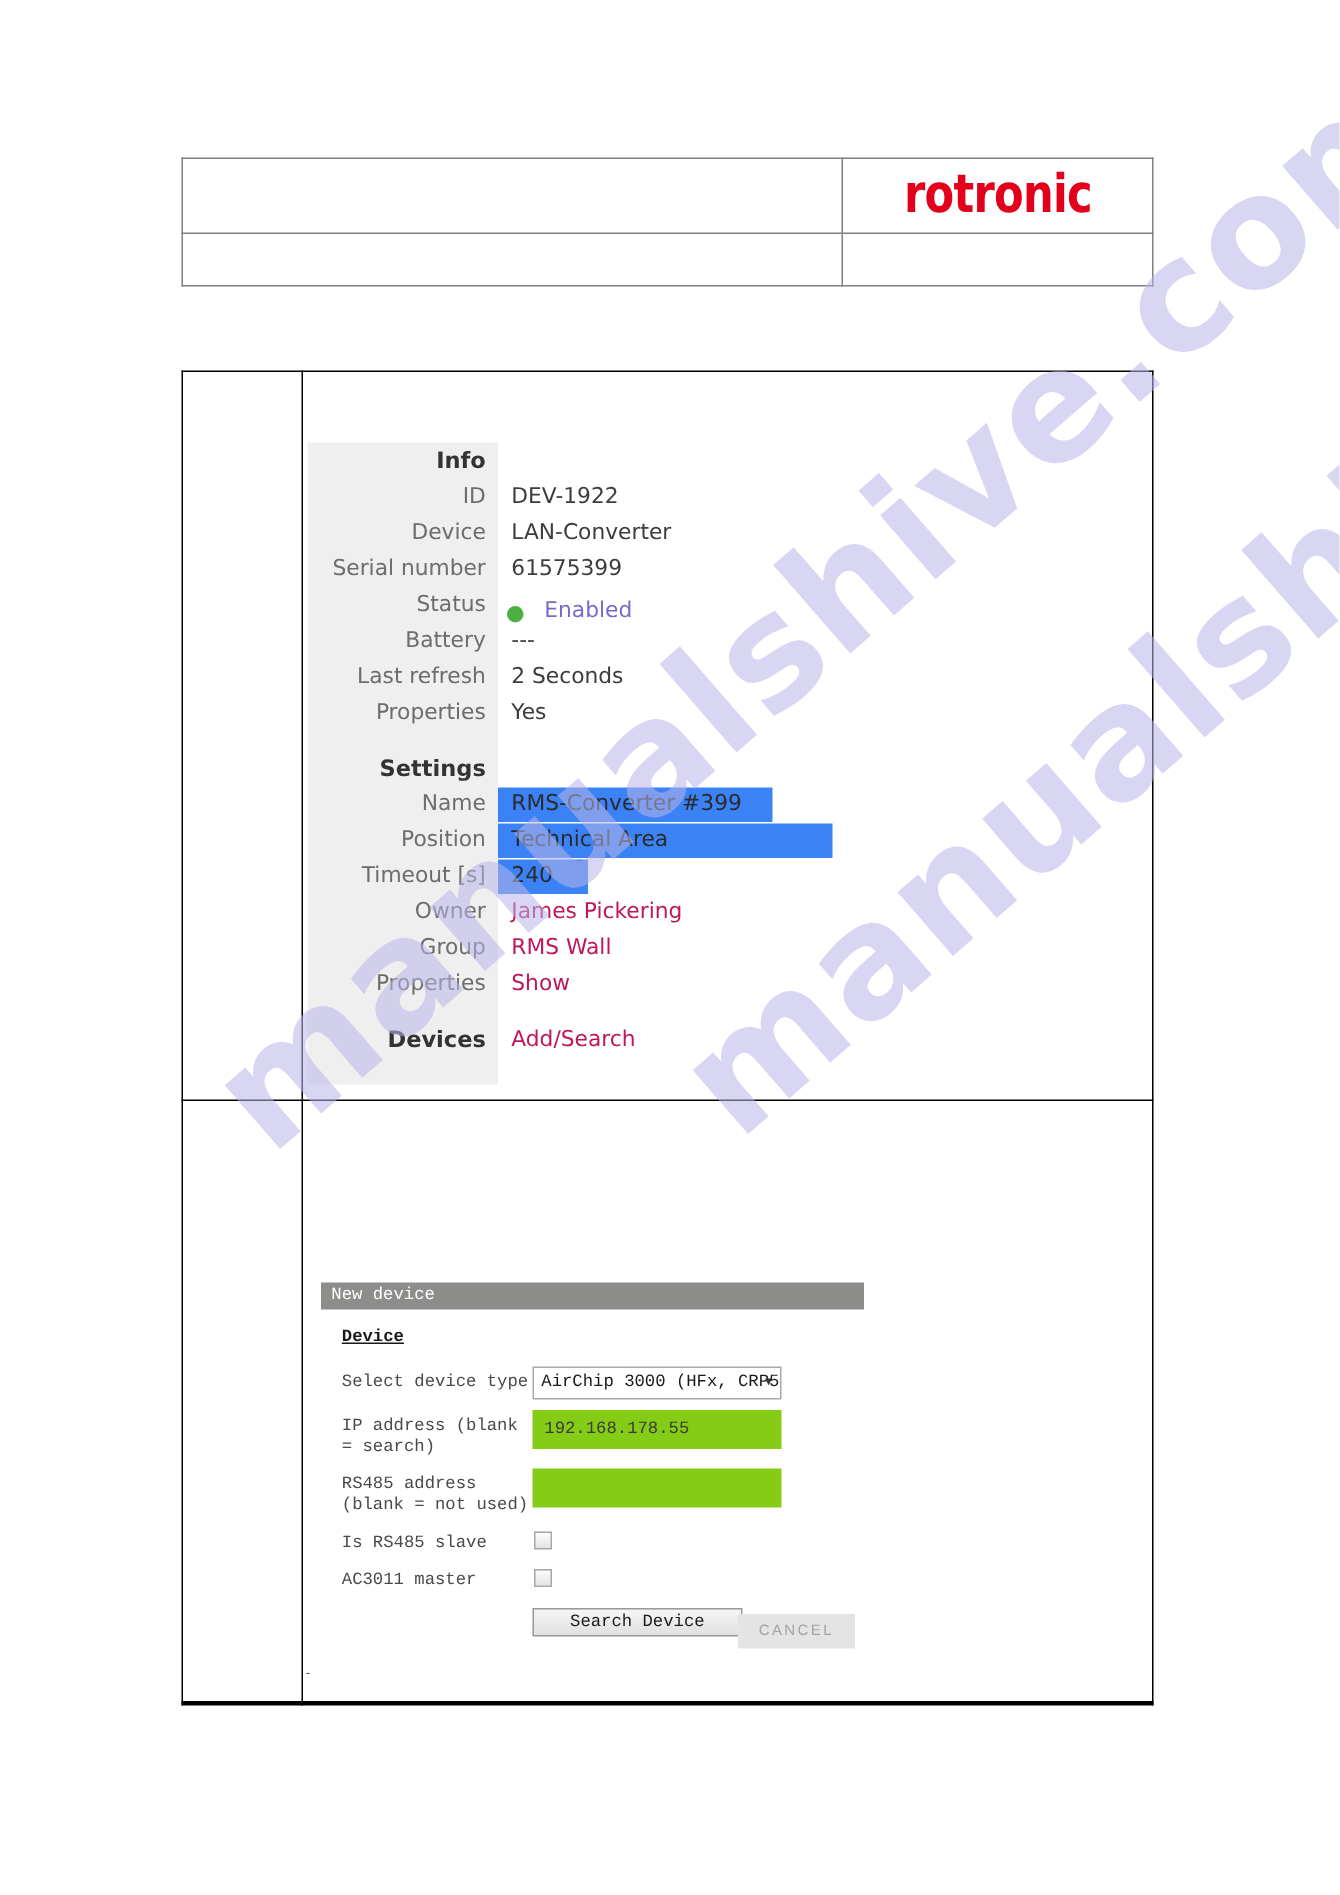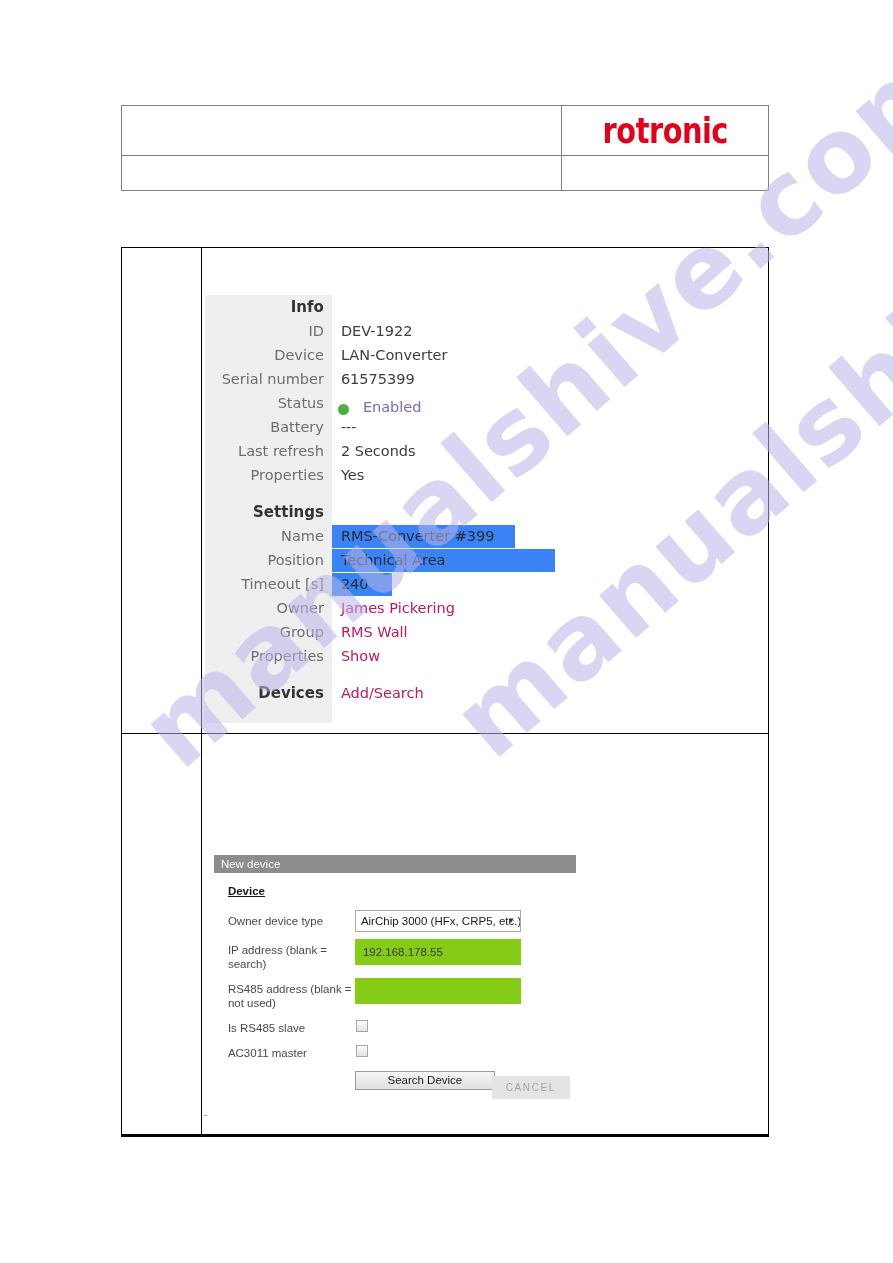--- a/index.html
+++ b/index.html
@@ -174,21 +174,21 @@
   }
   .fb-name    { width: 183px; }
   .fb-pos     { width: 223px; }
   .fb-timeout { width: 60px; }
 
   
   .newdev {
     position: absolute;
     left: 12px; top: 121px;
     width: 362px;
-    font-family: Liberation Sans, sans-serif;
+    font-family: Liberation Mono, monospace;
     z-index: 3;
   }
   .nd-title {
     background: #8d8d8b;
     color: #ffffff;
     font-size: 11.5px;
     height: 18px;
     line-height: 18px;
     padding-left: 7px;
   }
@@ -422,21 +422,21 @@
       <td class="col-wide">
         <div class="cell-body">
 
           <div class="newdev">
             <div class="nd-title">New device</div>
             <div class="nd-body">
 
               <div class="nd-section">Device</div>
 
               <div class="nd-row">
-                <div class="nd-lbl">Owner device type</div>
+                <div class="nd-lbl">Select device type</div>
                 <div class="nd-select">
                   <span>AirChip 3000 (HFx, CRP5, etc.)</span>
                   <span class="nd-caret">▼</span>
                 </div>
               </div>
 
               <div class="nd-row">
                 <div class="nd-lbl">IP address (blank = search)</div>
                 <div class="nd-input">192.168.178.55</div>
               </div>

